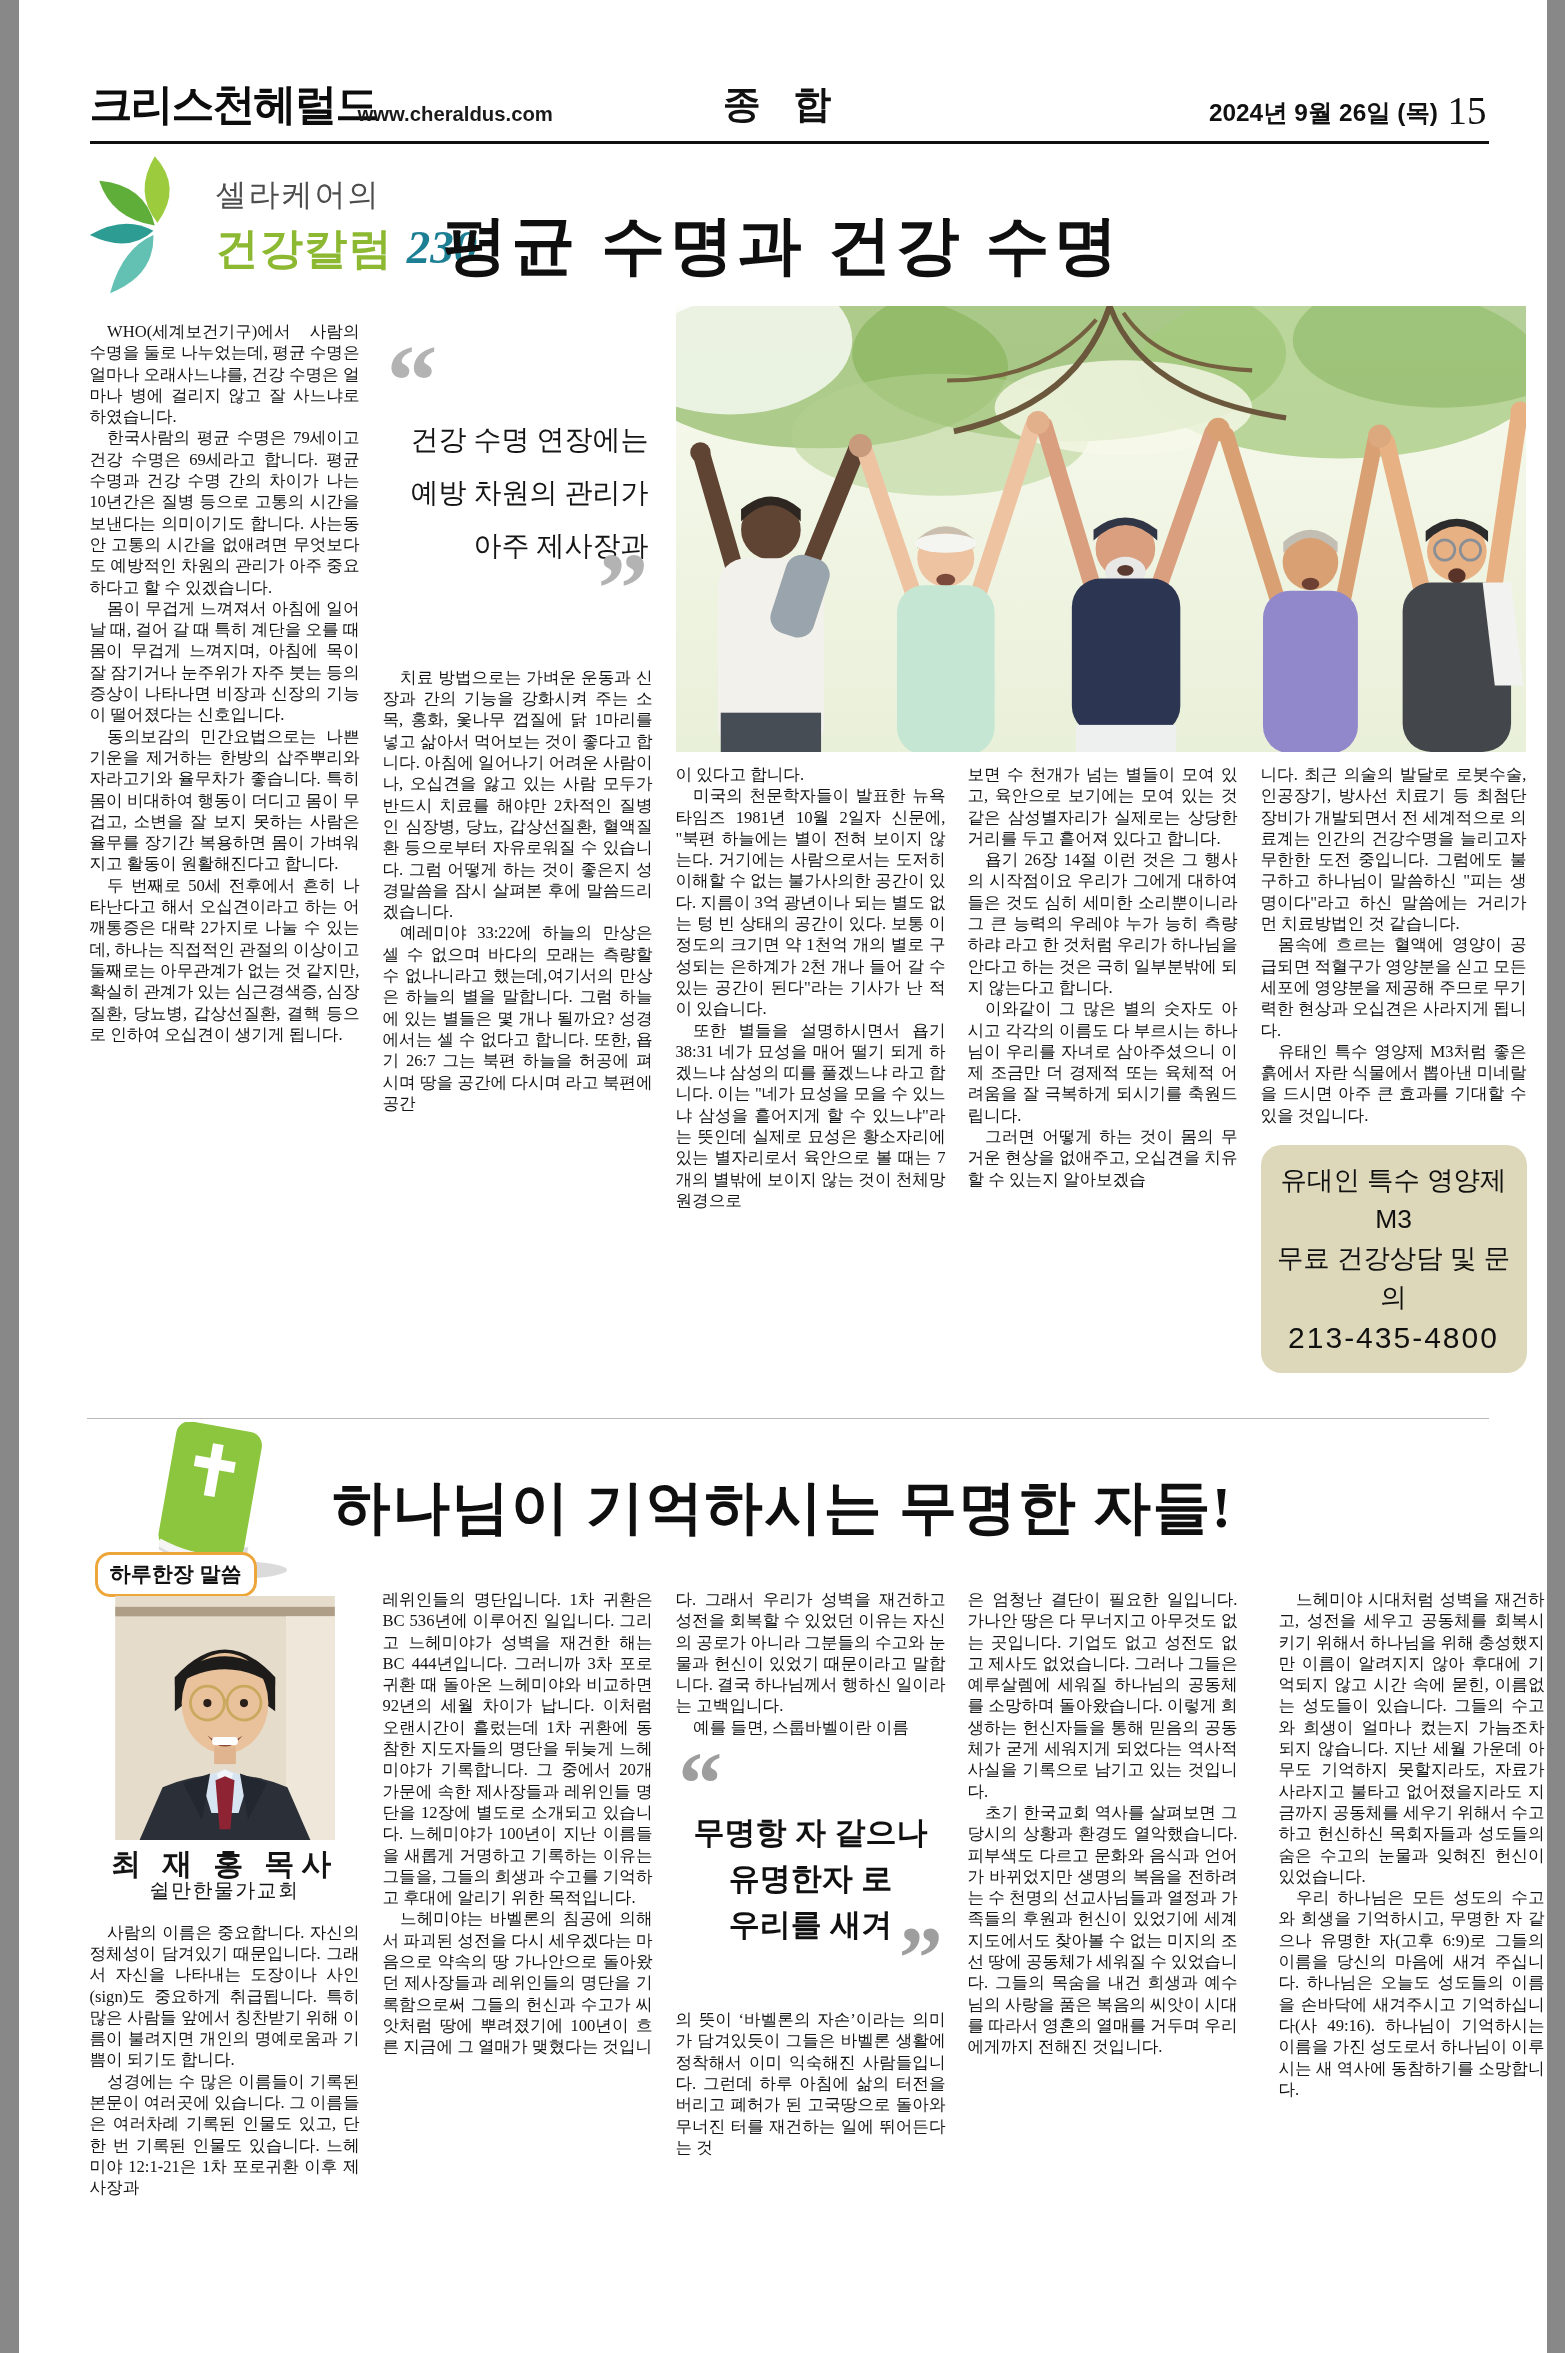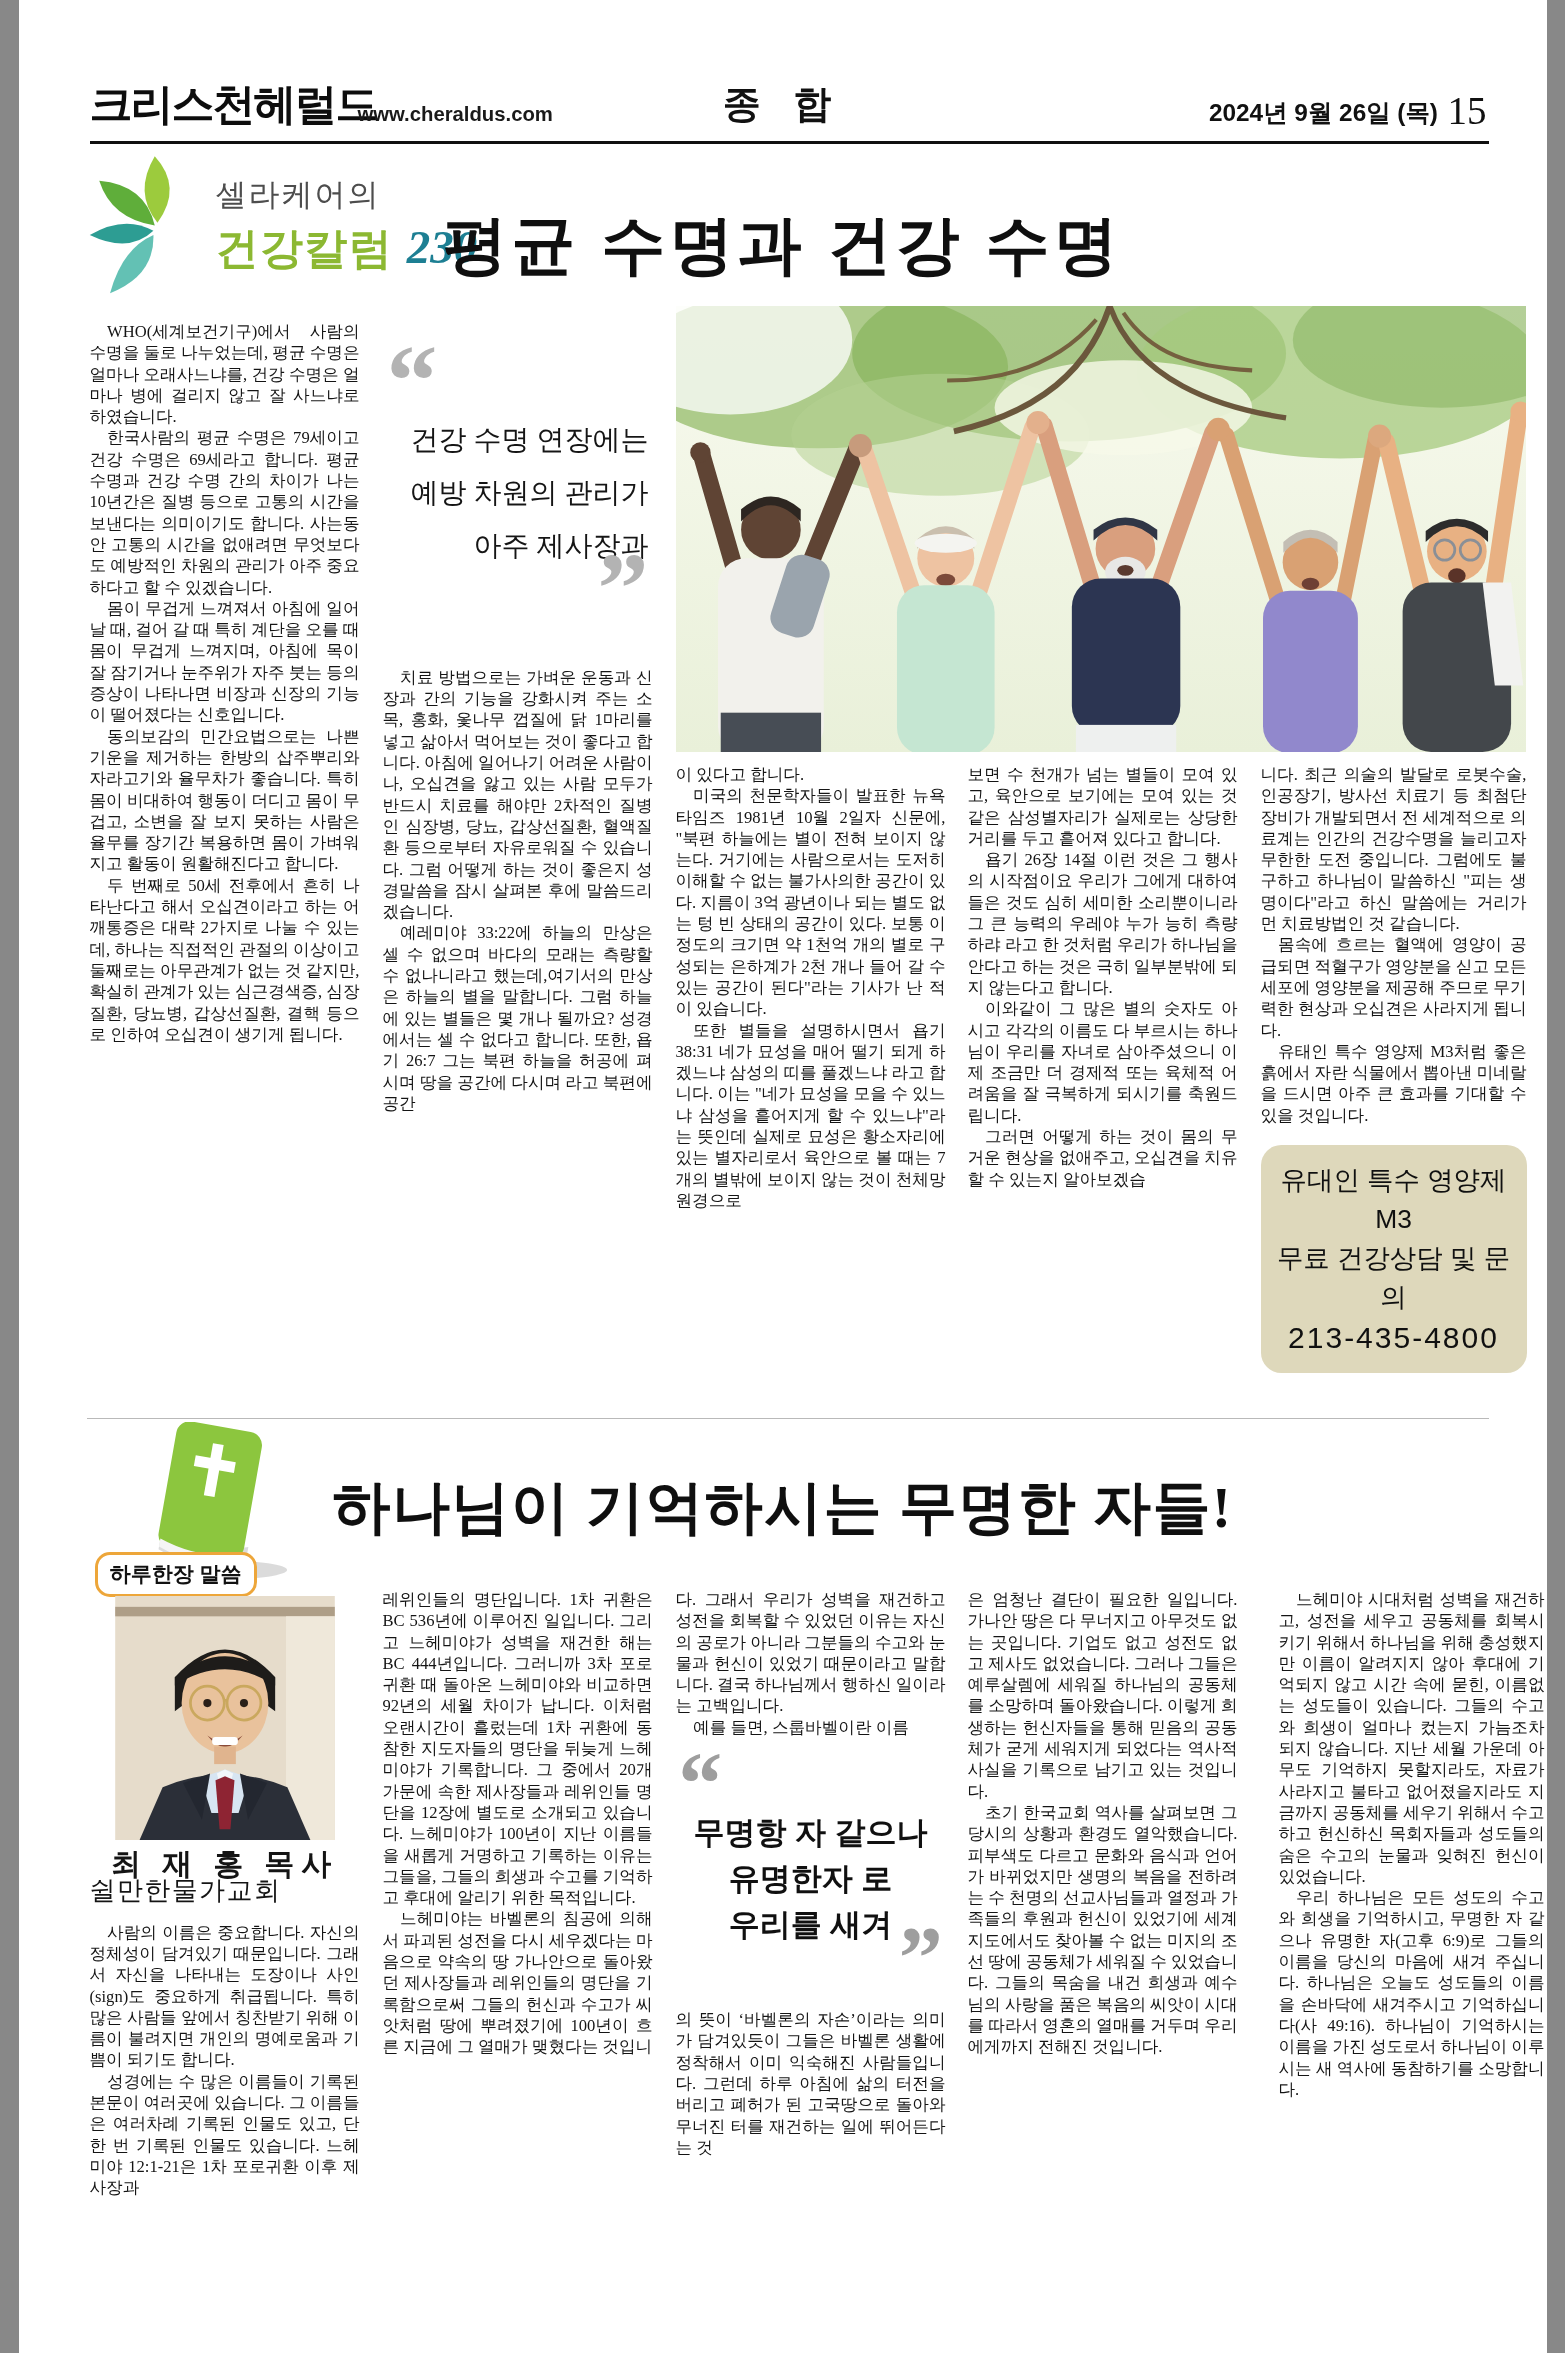--- a/index.html
+++ b/index.html
@@ -56,22 +56,22 @@
          font-family:"Liberation Sans",sans-serif;font-size:21px;font-weight:800;padding:5.4px 12.2px;white-space:nowrap;}
   .title2{position:absolute;left:0;width:100%;top:1469px;text-align:center;
           font-family:"Liberation Serif",serif;font-size:58px;font-weight:700;letter-spacing:1.4px;color:#0f0f0f;}
   .c6{left:71px;top:1589px;height:732px;}
   .c7{left:364px;top:1589px;height:732px;}
   .c8{left:657px;top:1589px;height:732px;}
   .c9{left:949px;top:1589px;height:732px;}
   .c10{left:1260px;top:1589px;width:266px;height:732px;}
   .portrait{display:block;margin:6.8px auto 0;}
   .author-name{text-align:center;text-indent:0 !important;font-size:30px;font-weight:700;letter-spacing:6.8px;margin-top:13.6px !important;}
-  .author-church{text-indent:0 !important;font-family:"Liberation Sans",sans-serif;
-                 font-size:26px;letter-spacing:1.4px;margin-top:5.4px !important;margin-bottom:20.3px !important;}
+  .author-church{text-align:center;text-indent:0 !important;font-family:"Liberation Sans",sans-serif;
+                 font-size:20px;letter-spacing:1.4px;margin-top:5.4px !important;margin-bottom:20.3px !important;}
   
   .pq2{margin:27px 2.7px 23px;position:relative;}
   .pq2 .open{font-size:88px;line-height:37px;text-align:left;color:#9e9e9e;}
   .pq2 .close{font-size:88px;line-height:20.3px;text-align:right;height:38px;color:#9e9e9e;}
   .pq2-lines{text-align:center;font-family:"Liberation Sans",sans-serif;font-weight:800;
              font-size:31px;line-height:46px;color:#101010;margin-top:8.1px;}
 </style>
 </head>
 <body>
 

